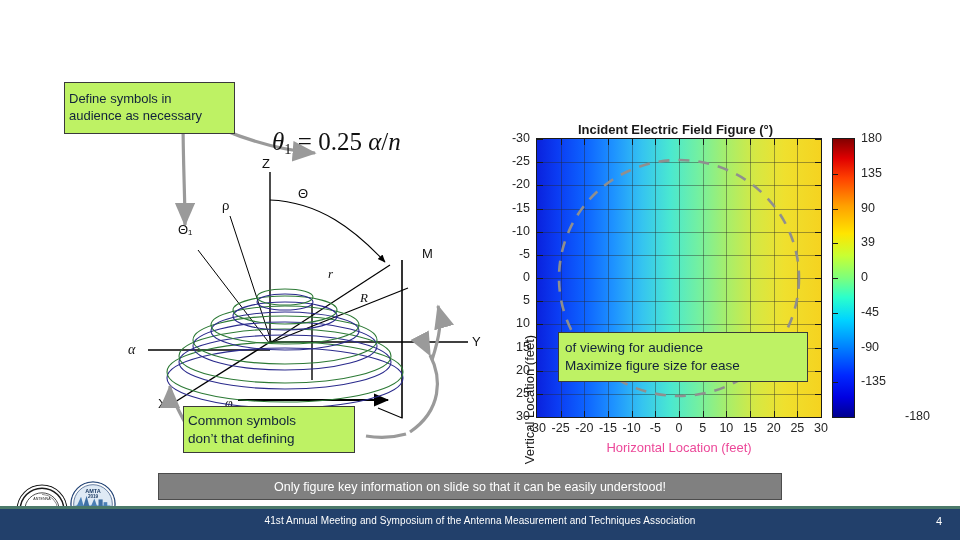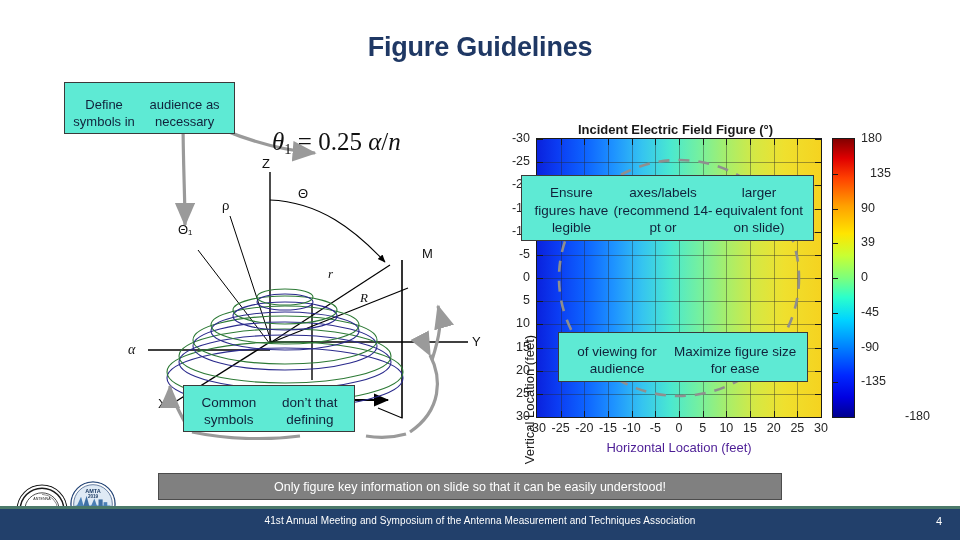--- a/index.html
+++ b/index.html
@@ -10,27 +10,27 @@
   .slide{position:absolute;inset:0;background:#fff;}
 
   
   .title{
     position:absolute;left:0;top:32px;width:960px;text-align:center;
     font-size:27px;font-weight:bold;color:#1f3864;letter-spacing:-0.2px;
   }
 
   
   .callout{
-    position:absolute;background:#5eead4;border:1px solid #3a3a3a;
+    position:absolute;background:#bef264;border:1px solid #3a3a3a;
     color:#11223b;text-align:center;line-height:1.30;
-    font-size:13px;box-sizing:border-box;display:flex;align-items:flex-end;
-    justify-content:center;z-index:30;
+    font-size:13px;box-sizing:border-box;display:flex;align-items:flex-start;
+    justify-content:center;flex-direction:column;z-index:30;
   }
   #callout-define{left:64px;top:82px;width:171px;height:52px;font-size:13px;padding:2px 4px;}
-  #callout-common{left:183px;top:385px;width:172px;height:47px;font-size:13.5px;padding:2px 4px;}
+  #callout-common{left:183px;top:406px;width:172px;height:47px;font-size:13.5px;padding:2px 4px;}
   #callout-axes{left:521px;top:175px;width:293px;height:66px;font-size:13.5px;padding:3px 8px;}
   #callout-maximize{left:558px;top:332px;width:250px;height:50px;font-size:13.5px;padding:3px 6px;}
 
   
   #left-figure{position:absolute;left:70px;top:110px;width:430px;height:330px;}
   #left-figure svg{display:block;}
 
   .eq{
     position:absolute;left:272px;top:128px;
     font-family:"Liberation Serif",serif;font-size:25px;color:#111;
@@ -58,21 +58,21 @@
   .grid-h{height:1px;left:0;right:0;}
   .tick-x{position:absolute;width:1px;height:6px;background:#1a1a1a;}
   .tick-x.top{top:0;} .tick-x.bot{bottom:0;}
   .tick-y{position:absolute;height:1px;width:6px;background:#1a1a1a;}
   .tick-y.lft{left:0;} .tick-y.rgt{right:0;}
 
   .xlab{position:absolute;font-size:12.5px;color:#262626;text-align:center;width:30px;}
   .ylab{position:absolute;font-size:12.5px;color:#262626;text-align:right;width:30px;}
   #xaxis-title{
     position:absolute;left:536px;top:440px;width:286px;text-align:center;
-    font-size:13px;color:#4c1d95;
+    font-size:13px;color:#ec4899;
   }
   #yaxis-title{
     position:absolute;left:-63px;top:262px;width:190px;text-align:center;
     font-size:13px;color:#1a1a1a;transform:rotate(-90deg);
   }
   #yaxis-title-wrap{position:absolute;left:497px;top:130px;width:20px;height:290px;}
 
   
   #colorbar{
     position:absolute;left:832px;top:138px;width:23px;height:280px;
@@ -108,21 +108,20 @@
   
   .logo{position:absolute;border-radius:50%;}
   #logo-amta{left:16px;top:484px;width:52px;height:52px;}
   #logo-amta2019{left:70px;top:481px;width:46px;height:46px;}
 </style>
 </head>
 <body>
 
 <div class="slide">
 
-  <div class="title">Figure Guidelines</div>
 
   <div id="left-figure">
     <svg width="430" height="330" viewBox="0 0 430 330" xmlns="http://www.w3.org/2000/svg">
       <defs>
         <marker id="ah" markerWidth="8" markerHeight="8" refX="6.5" refY="3" orient="auto">
           <path d="M0,0 L7,3 L0,6 z" fill="#000"></path>
         </marker>
         <marker id="ahg" markerWidth="9" markerHeight="9" refX="7" refY="3.2" orient="auto">
           <path d="M0,0 L7.5,3.2 L0,6.4 z" fill="#9a9a9a"></path>
         </marker>
@@ -320,45 +319,40 @@
       <div class="cb-tick" style="top: 34.75px;"></div>
       <div class="cb-tick" style="top: 69.5px;"></div>
       <div class="cb-tick" style="top: 104.25px;"></div>
       <div class="cb-tick" style="top: 139px;"></div>
       <div class="cb-tick" style="top: 173.75px;"></div>
       <div class="cb-tick" style="top: 208.5px;"></div>
       <div class="cb-tick" style="top: 243.25px;"></div>
     </div>
   <div id="colorbar-labels">
       <div class="cb-lab" style="top: 131px;">180</div>
-      <div class="cb-lab" style="top: 165.75px; margin-left: 9px;">135</div>
+      <div class="cb-lab" style="top: 165.75px;">135</div>
       <div class="cb-lab" style="top: 200.5px;">90</div>
       <div class="cb-lab" style="top: 235.25px;">39</div>
       <div class="cb-lab" style="top: 270px;">0</div>
       <div class="cb-lab" style="top: 304.75px;">-45</div>
       <div class="cb-lab" style="top: 339.5px;">-90</div>
       <div class="cb-lab" style="top: 374.25px;">-135</div>
       <div class="cb-lab" style="top: 409px; margin-left: 44px;">-180</div>
     </div>
 
   <div class="callout" id="callout-define">
     <span>Define symbols in</span>
     <span>audience as necessary</span>
   </div>
 
   <div class="callout" id="callout-common">
     <span>Common symbols</span>
     <span>don’t that defining</span>
   </div>
 
-  <div class="callout" id="callout-axes">
-    <span>Ensure figures have legible</span>
-    <span>axes/labels (recommend 14-pt or</span>
-    <span>larger equivalent font on slide)</span>
-  </div>
 
   <div class="callout" id="callout-maximize">
     <span>of viewing for audience</span>
     <span>Maximize figure size for ease</span>
   </div>
 
   <div id="banner">Only figure key information on slide so that it can be easily understood!</div>
 
   <svg class="logo" id="logo-amta" viewBox="0 0 100 100">
     <circle cx="50" cy="50" r="48" fill="#ffffff" stroke="#1b1b1b" stroke-width="2"></circle>

